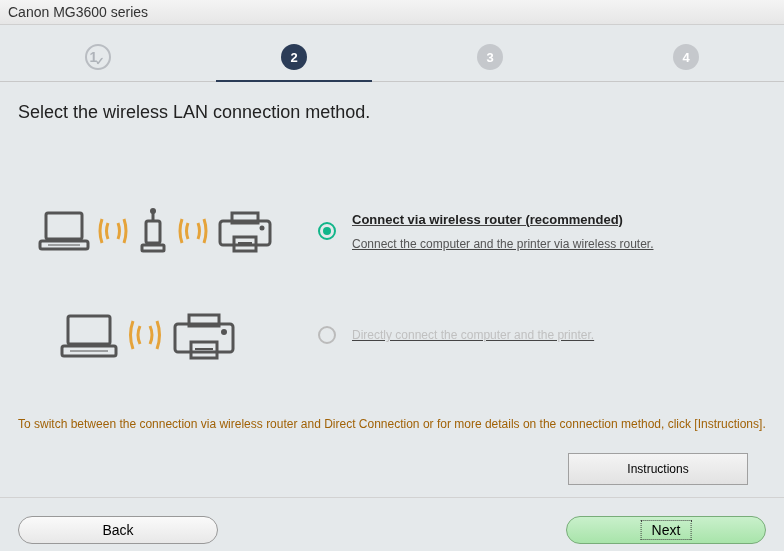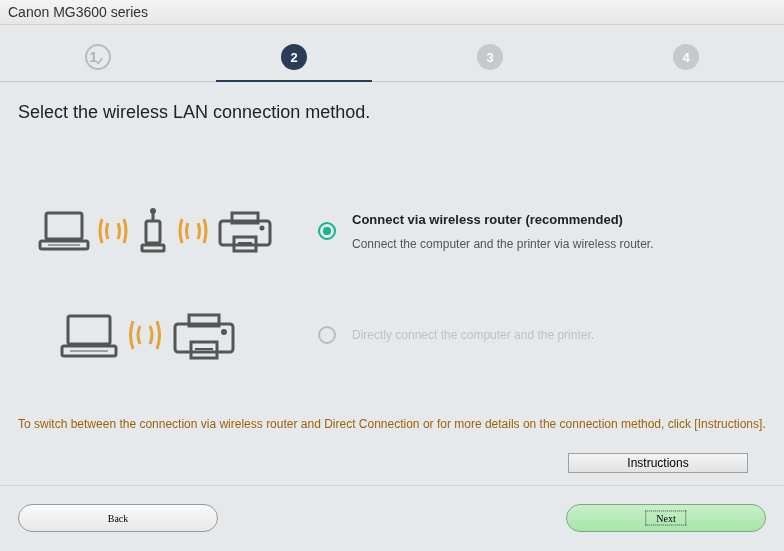--- a/index.html
+++ b/index.html
@@ -69,20 +69,21 @@
 }
 .heading {
   font-size: 18px;
   color: #222;
   margin-bottom: 84px;
 }
 .option-row {
   display: flex;
   align-items: center;
   margin-bottom: 55px;
+  text-decoration: underline;
 }
 .illus {
   width: 280px;
   display: flex;
   align-items: center;
   gap: 8px;
   margin-left: 20px;
 }
 .radio {
   width: 18px; height: 18px;
@@ -113,44 +114,44 @@
   margin-top: 5px;
   margin-bottom: 20px;
   line-height: 1.5;
 }
 .instr-row {
   display: flex;
   justify-content: flex-end;
   padding-right: 18px;
 }
 .btn-instructions {
-  width: 180px; height: 20px;
+  width: 180px; height: 32px;
   background: linear-gradient(#f4f4f4, #e2e2e2);
   border: 1px solid #a0a0a0;
   font-size: 12px;
   cursor: pointer;
   font-family: inherit;
 }
 .divider {
   border: none;
   border-top: 1px solid #d2d2d2;
   margin: 12px 0 18px;
 }
 .nav-row {
   display: flex;
   justify-content: space-between;
   padding: 0 18px;
 }
 .btn-nav {
   width: 200px; height: 28px;
   border-radius: 14px;
   border: 1px solid #999;
-  font-size: 10px;
+  font-size: 14px;
   cursor: pointer;
-  font-family: Liberation Serif, serif;
+  font-family: Liberation Sans, sans-serif;
 }
 .btn-back {
   background: linear-gradient(#fafafa, #e8e8e8);
 }
 .btn-next {
   background: linear-gradient(#c9f0cb, #a8e4aa);
   border-color: #78ad79;
   position: relative;
 }
 .btn-next .focus-rect {

